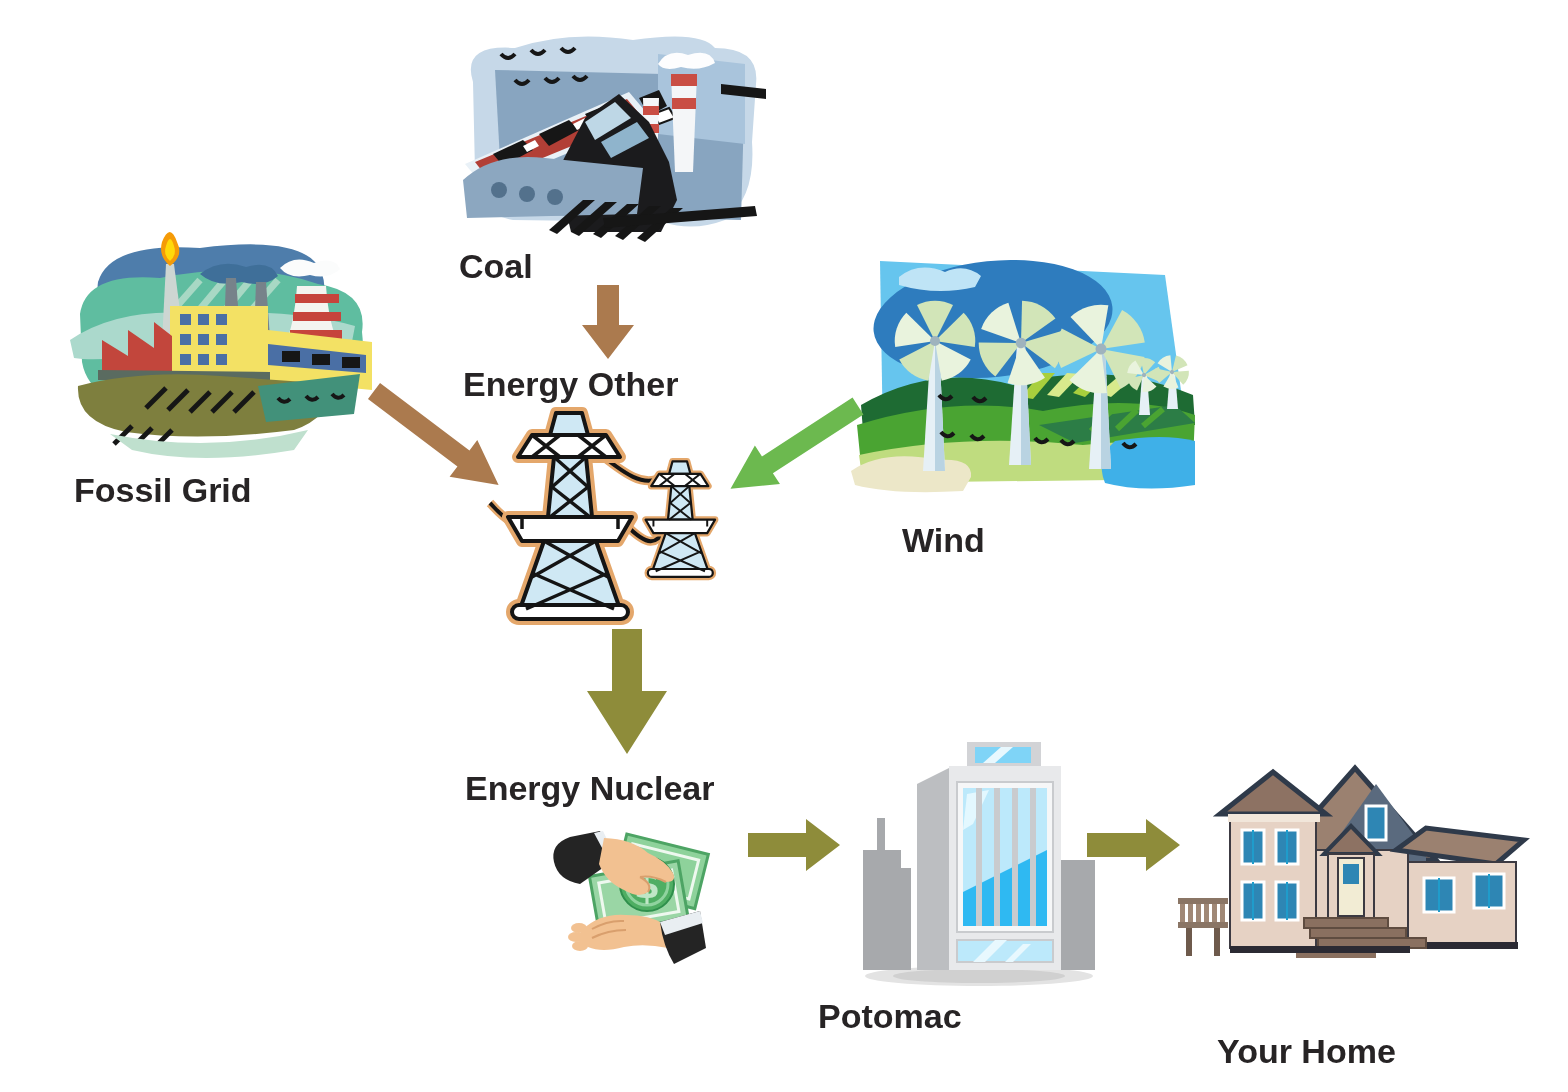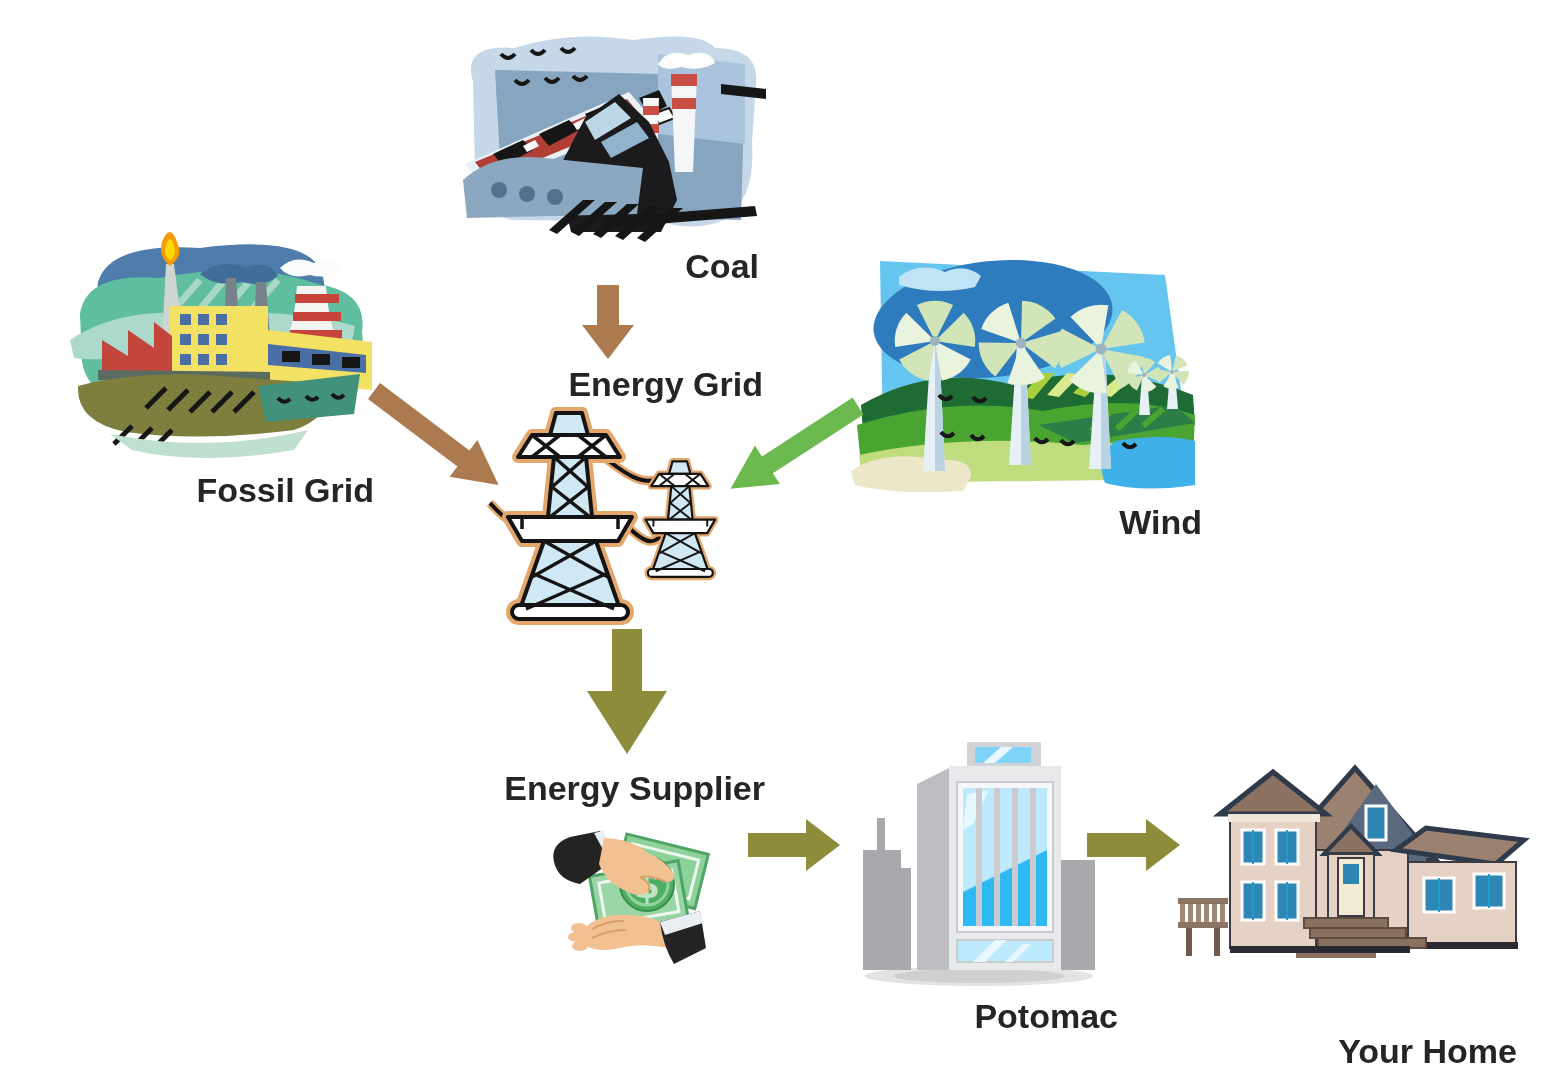--- a/index.html
+++ b/index.html
@@ -3,21 +3,21 @@
 <meta charset="utf-8">
 <style>
   html,body { margin:0; padding:0; background:#ffffff; }
   #canvas {
     position:relative; width:1568px; height:1092px; background:#ffffff;
     font-family:"Liberation Sans", sans-serif; overflow:hidden;
   }
   .art   { position:absolute; overflow:visible; }
   .arrow { position:absolute; overflow:visible; }
   .label {
-    position:absolute; text-align:right; white-space:nowrap;
+    position:absolute; text-align:left; white-space:nowrap;
     font-weight:700; font-size:34px; line-height:40px; color:#272425;
   }
   .label .line { display:block; }
   .sublabel { font-size:27px; line-height:34px; }
   .rot37  { transform:rotate(37deg);  transform-origin:0 50%; }
   .rot147 { transform:rotate(147deg); transform-origin:0 50%; }
 </style>
 </head>
 <body>
 
@@ -376,29 +376,29 @@
   <svg class="arrow" style="left:748px;top:819px;width:92px;height:52px" viewBox="0 0 92 52">
     <polygon points="0,14 58,14 58,0 92,26 58,52 58,38 0,38" fill="#8e8c3a"></polygon>
   </svg>
 
   <svg class="arrow" style="left:1087px;top:819px;width:93px;height:52px" viewBox="0 0 93 52">
     <polygon points="0,14 59,14 59,0 93,26 59,52 59,38 0,38" fill="#8e8c3a"></polygon>
   </svg>
 
   <div class="label" style="left:459px;top:246px;width:300px">Coal</div>
 
-  <div class="label" style="left:463px;top:364px;width:300px">Energy Grid</div>
+  <div class="label" style="left:463px;top:364px;width:300px">Energy Other</div>
 
   <div class="label" style="left:74px;top:468px;width:300px;line-height:44px">
     <span class="line">Fossil Grid</span>
   </div>
 
-  <div class="label" style="left:902px;top:502px;width:300px">Wind</div>
-
-  <div class="label" style="left:465px;top:768px;width:300px">Energy Supplier</div>
+  <div class="label" style="left:902px;top:520px;width:300px">Wind</div>
+
+  <div class="label" style="left:465px;top:768px;width:300px">Energy Nuclear</div>
 
   <div class="label" style="left:818px;top:996px;width:300px">
     <span class="line">Potomac</span>
   </div>
 
   <div class="label" style="left:1217px;top:1031px;width:300px">Your Home</div>
 
 </div>
 
 </body></html>

